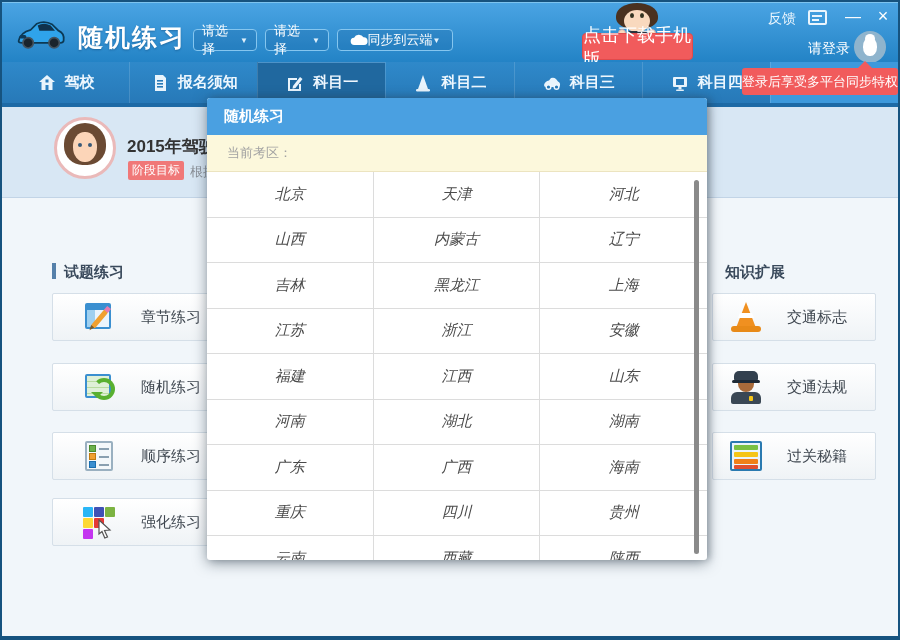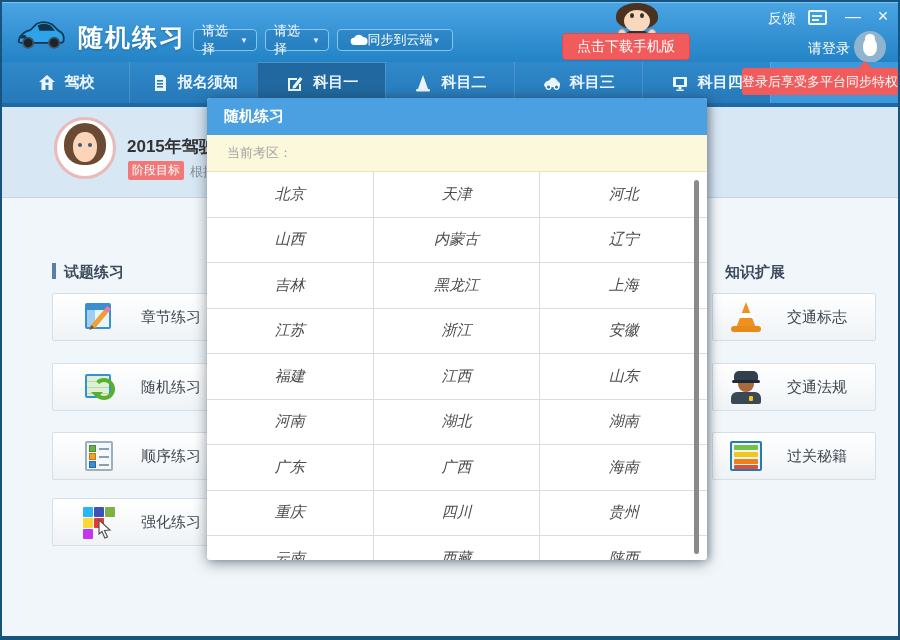--- a/index.html
+++ b/index.html
@@ -28,22 +28,22 @@
   .mascot .face { position:absolute; left:14px; top:7px; width:26px; height:22px; background:#f9d9be;
                   border-radius:50%; }
   .mascot .eye { position:absolute; top:10px; width:4px; height:5px; background:#332; border-radius:50%; }
   .mascot .eye.l { left:20px; } .mascot .eye.r { left:30px; }
   .mascot .hand { position:absolute; top:26px; width:8px; height:8px; background:#f9d9be;
                   border:1px solid #caa; border-radius:50%; }
   .mascot .hand.l { left:8px; } .mascot .hand.r { left:38px; }
   .mascot .shirt { position:absolute; left:17px; top:28px; width:20px; height:7px; background:#29323d;
                    border-radius:3px 3px 0 0; }
 
-  .download-btn { position:absolute; left:560px; top:30px; width:128px; height:27px; background:#f15b5c;
-                  border:1px solid #e14a4b; border-radius:4px; color:#fff; font-size:14px; display:flex;
+  .download-btn { position:absolute; left:580px; top:30px; width:111px; height:27px; background:#f15b5c;
+                  border:1px solid #e14a4b; border-radius:4px; color:#fff; font-size:18px; display:flex;
                   align-items:center; justify-content:center; cursor:pointer; }
 
   .feedback { position:absolute; left:766px; top:7px; color:#eaf5fd; font-size:14px; cursor:pointer; }
   .announce-icon { position:absolute; left:806px; top:7px; width:19px; height:15px;
                    border:2px solid #eaf5fd; border-radius:2px; cursor:pointer; }
   .announce-icon::before { content:""; position:absolute; left:2px; top:3px; width:10px; height:2px; background:#eaf5fd; }
   .announce-icon::after  { content:""; position:absolute; left:2px; top:7px; width:7px;  height:2px; background:#eaf5fd; }
   .win-min { position:absolute; left:840px; top:3px; width:22px; height:20px; color:#fff; font-size:16px;
              display:flex; align-items:flex-end; justify-content:center; cursor:pointer; }
   .win-close { position:absolute; left:870px; top:3px; width:22px; height:20px; color:#fff; font-size:18px;

